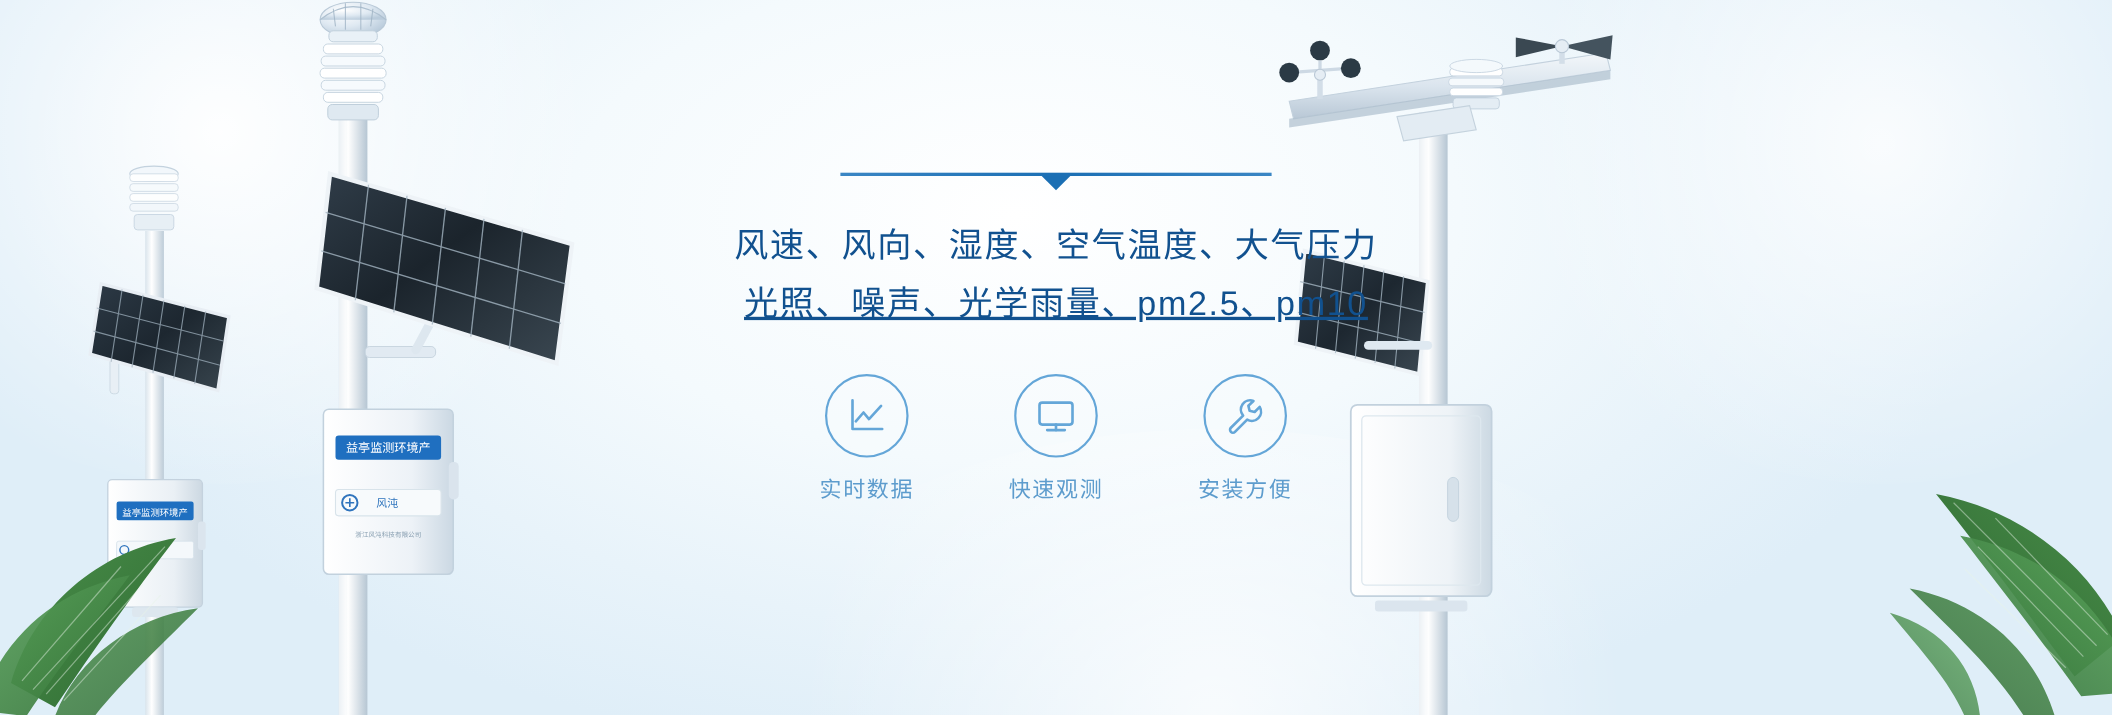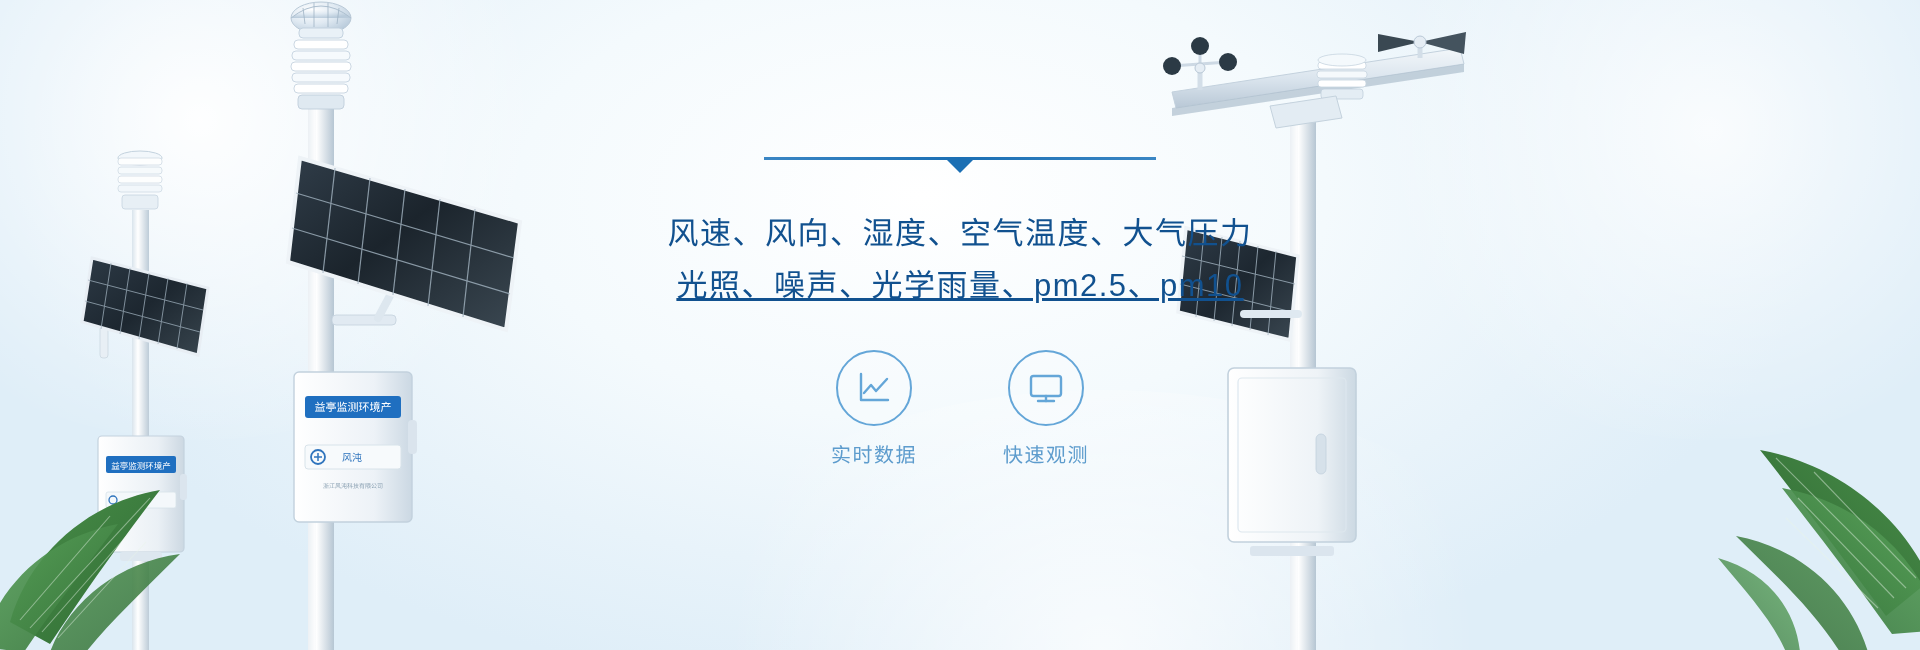--- a/index.html
+++ b/index.html
@@ -72,21 +72,21 @@
     position: absolute;
     left: 50%; top: 6px;
     transform: translateX(-50%);
     width: 0; height: 0;
     border-left: 13px solid transparent;
     border-right: 13px solid transparent;
     border-top: 13px solid #1b6fb4;
   }
 
   .subtitle {
-    margin-top: 30px;
+    margin-top: 20px;
     font-size: 31px;
     color: #11518f;
     letter-spacing: 1.5px;
     line-height: 1.55;
     white-space: nowrap;
     font-weight: 400;
   }
   .subtitle.second { margin-top: 4px; text-decoration: underline; }
 
   
@@ -428,16 +428,26 @@
             <svg width="40" height="40" viewBox="0 0 40 40" fill="none" stroke="#64a6d8" stroke-width="2.4" stroke-linecap="round" stroke-linejoin="round">
               <rect x="5" y="8" width="30" height="20" rx="2.5"></rect>
               <path d="M20 28 V33"></path>
               <path d="M12 33 H28"></path>
             </svg>
           </span>
         </div>
         <div class="feature-label">快速观测</div>
       </div>
 
+      <div class="feature">
+        <div class="feature-circle">
+          <span>
+            <svg width="40" height="40" viewBox="0 0 40 40" fill="none" stroke="#64a6d8" stroke-width="2.4" stroke-linecap="round" stroke-linejoin="round">
+              <path d="M27.5 6.5 a8.4 8.4 0 0 0 -9.4 13.3 L7 30.9 a2.6 2.6 0 0 0 3.7 3.7 L21.8 23.5 a8.4 8.4 0 0 0 11.4 -11.6 l-4.6 4.6 -4.6 -1.1 -1.1 -4.6 z"></path>
+            </svg>
+          </span>
+        </div>
+        <div class="feature-label">安装方便</div>
+      </div>
 
     </div>
   </div>
 </div>
 
 </body></html>

